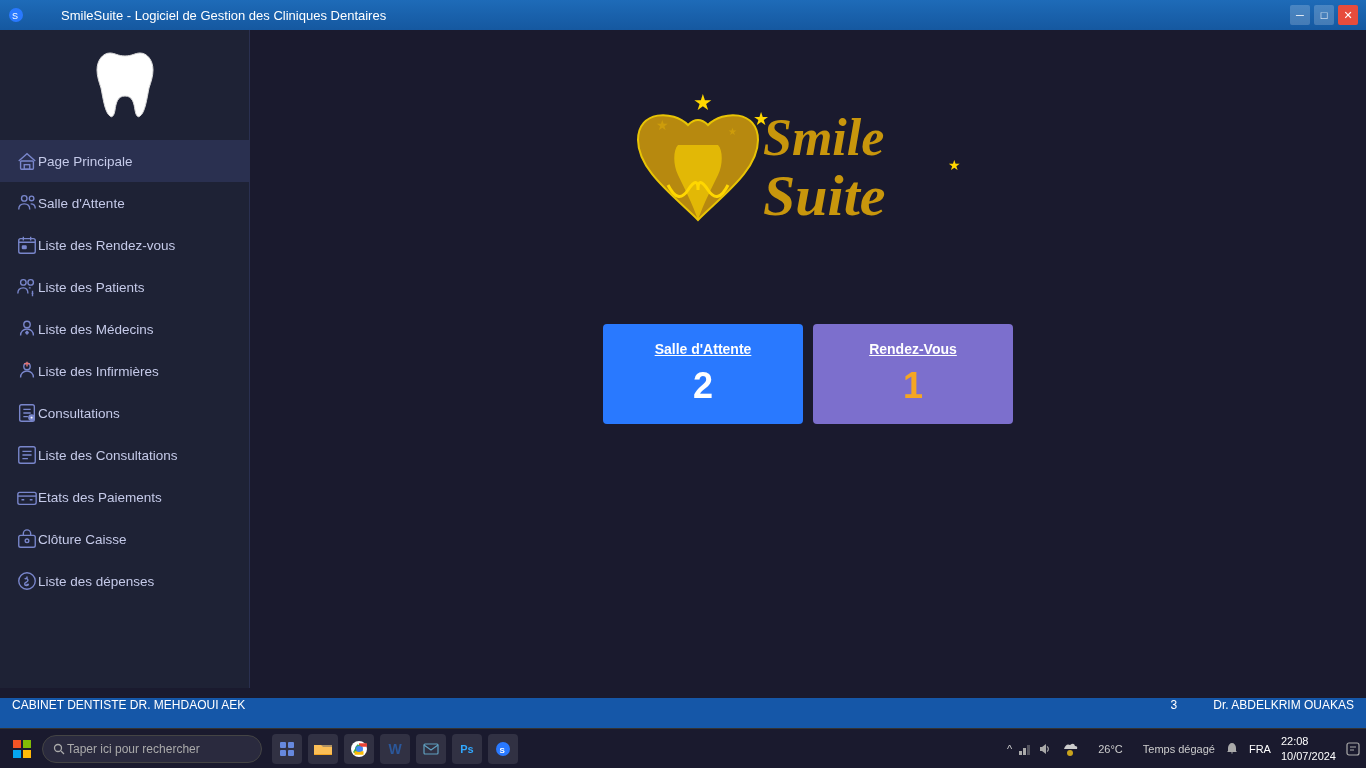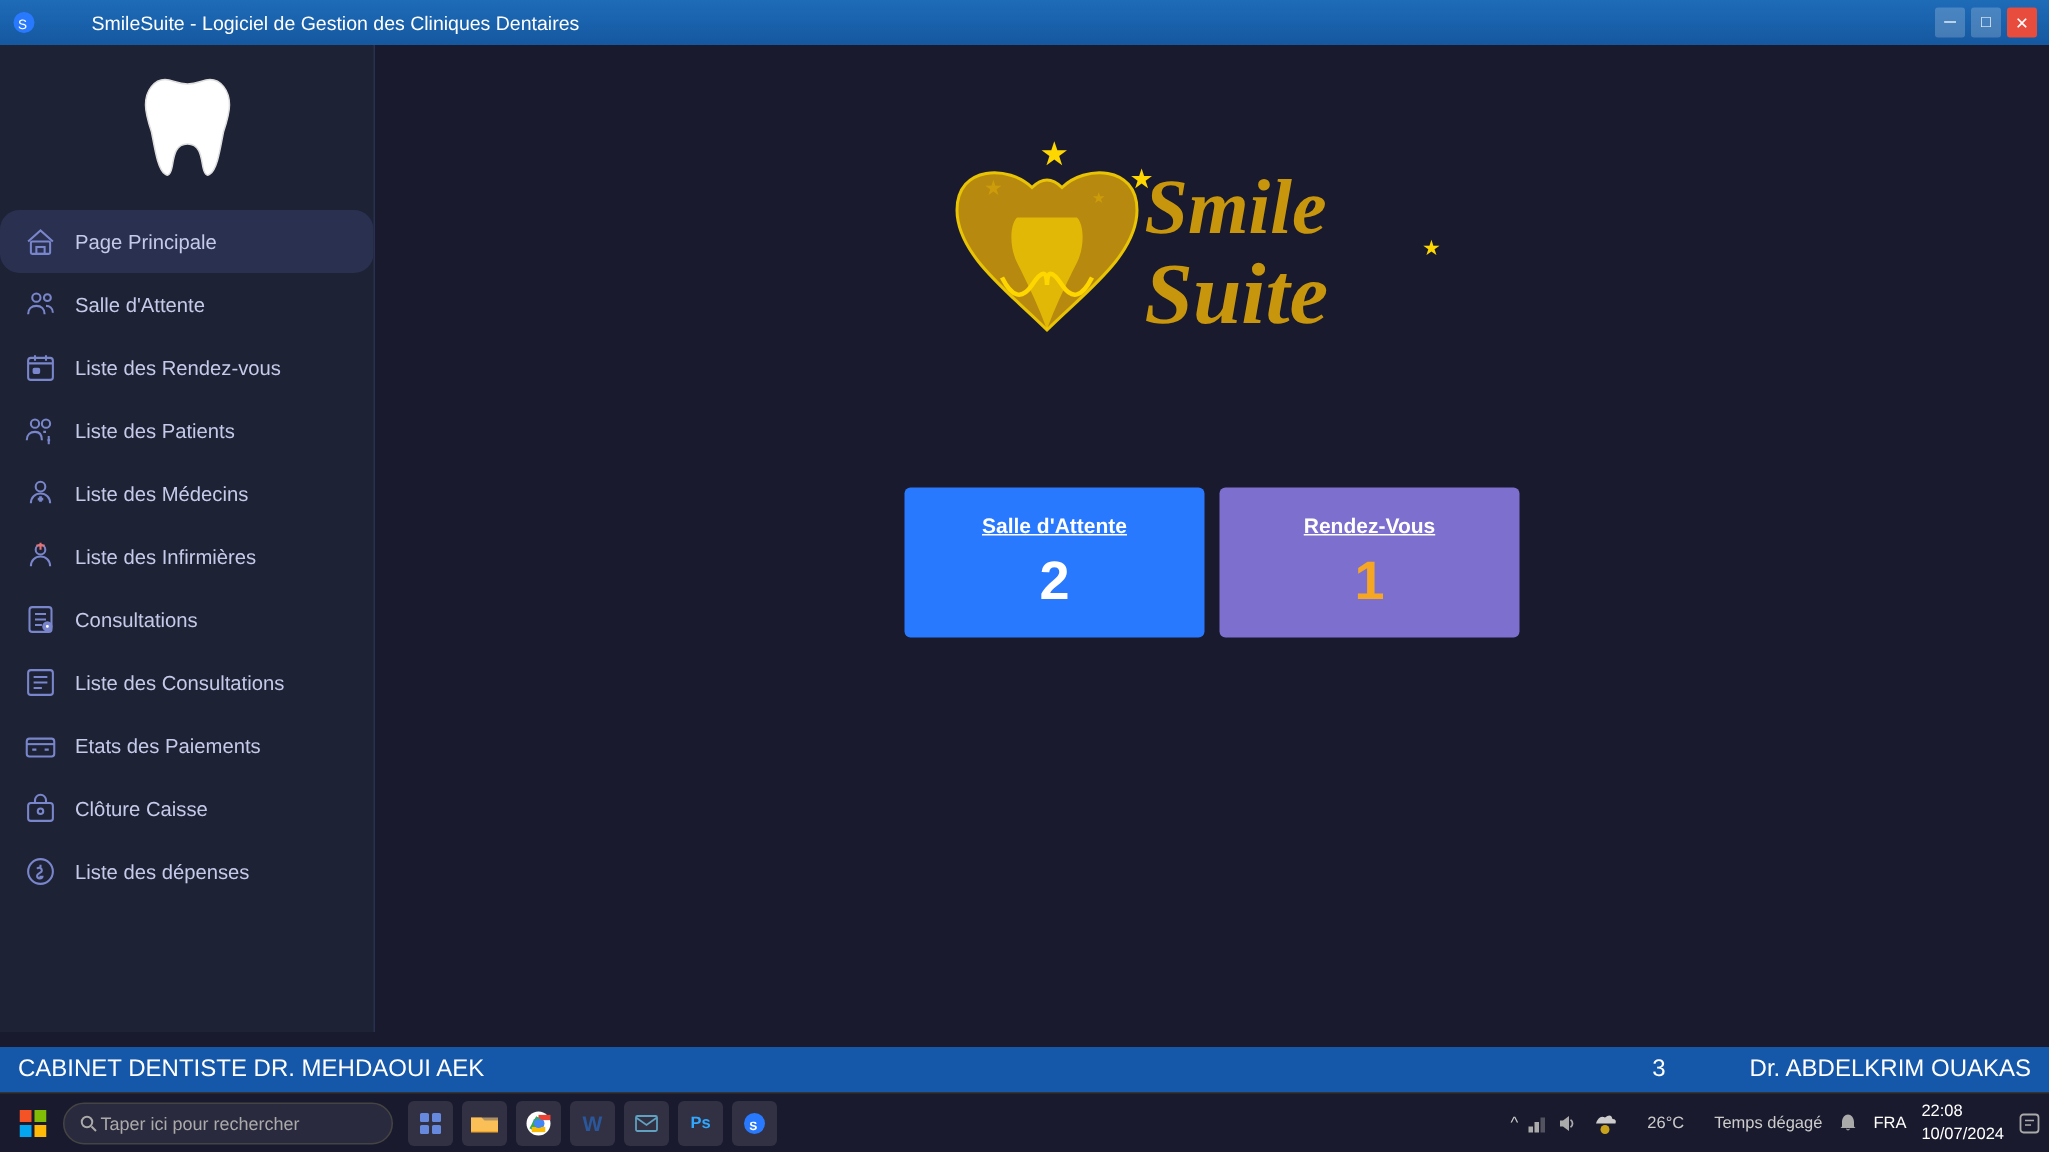--- a/index.html
+++ b/index.html
@@ -44,23 +44,21 @@
     .tooth-icon-svg { width: 60px; height: 75px; }
 
     .sidebar-nav { width: 100%; }
     .nav-item {
       display: flex;
       align-items: center;
       padding: 10px 16px;
       color: #c5cae9;
       cursor: pointer;
       font-size: 13.5px;
-      gap: 12px;
       transition: background 0.15s;
-      border-radius: 13px;
     }
     .nav-item.active { background: #2a3050; }
 
     
     .content {
       flex: 1;
       background: #1a1a2e;
       display: flex;
       flex-direction: column;
       align-items: center;
@@ -101,24 +99,23 @@
     .card-salle { background: #2979ff; color: white; }
     .card-rdv { background: #7c6fcd; color: white; }
     .card-rdv .card-value { color: #f5a623; }
 
     
     .statusbar {
       height: 30px;
       background: #1557a8;
       color: white;
       display: flex;
-      align-items: center;
       padding: 0 12px;
-      font-size: 16px;
-      gap: 36px;
+      font-size: 12px;
+      gap: 16px;
       position: absolute;
       bottom: 40px;
       left: 0; right: 0;
     }
     .statusbar-left { flex: 1; }
     .statusbar-num { margin-left: auto; margin-right: 20px; }
     .statusbar-doc {}
 
     
     .taskbar {

